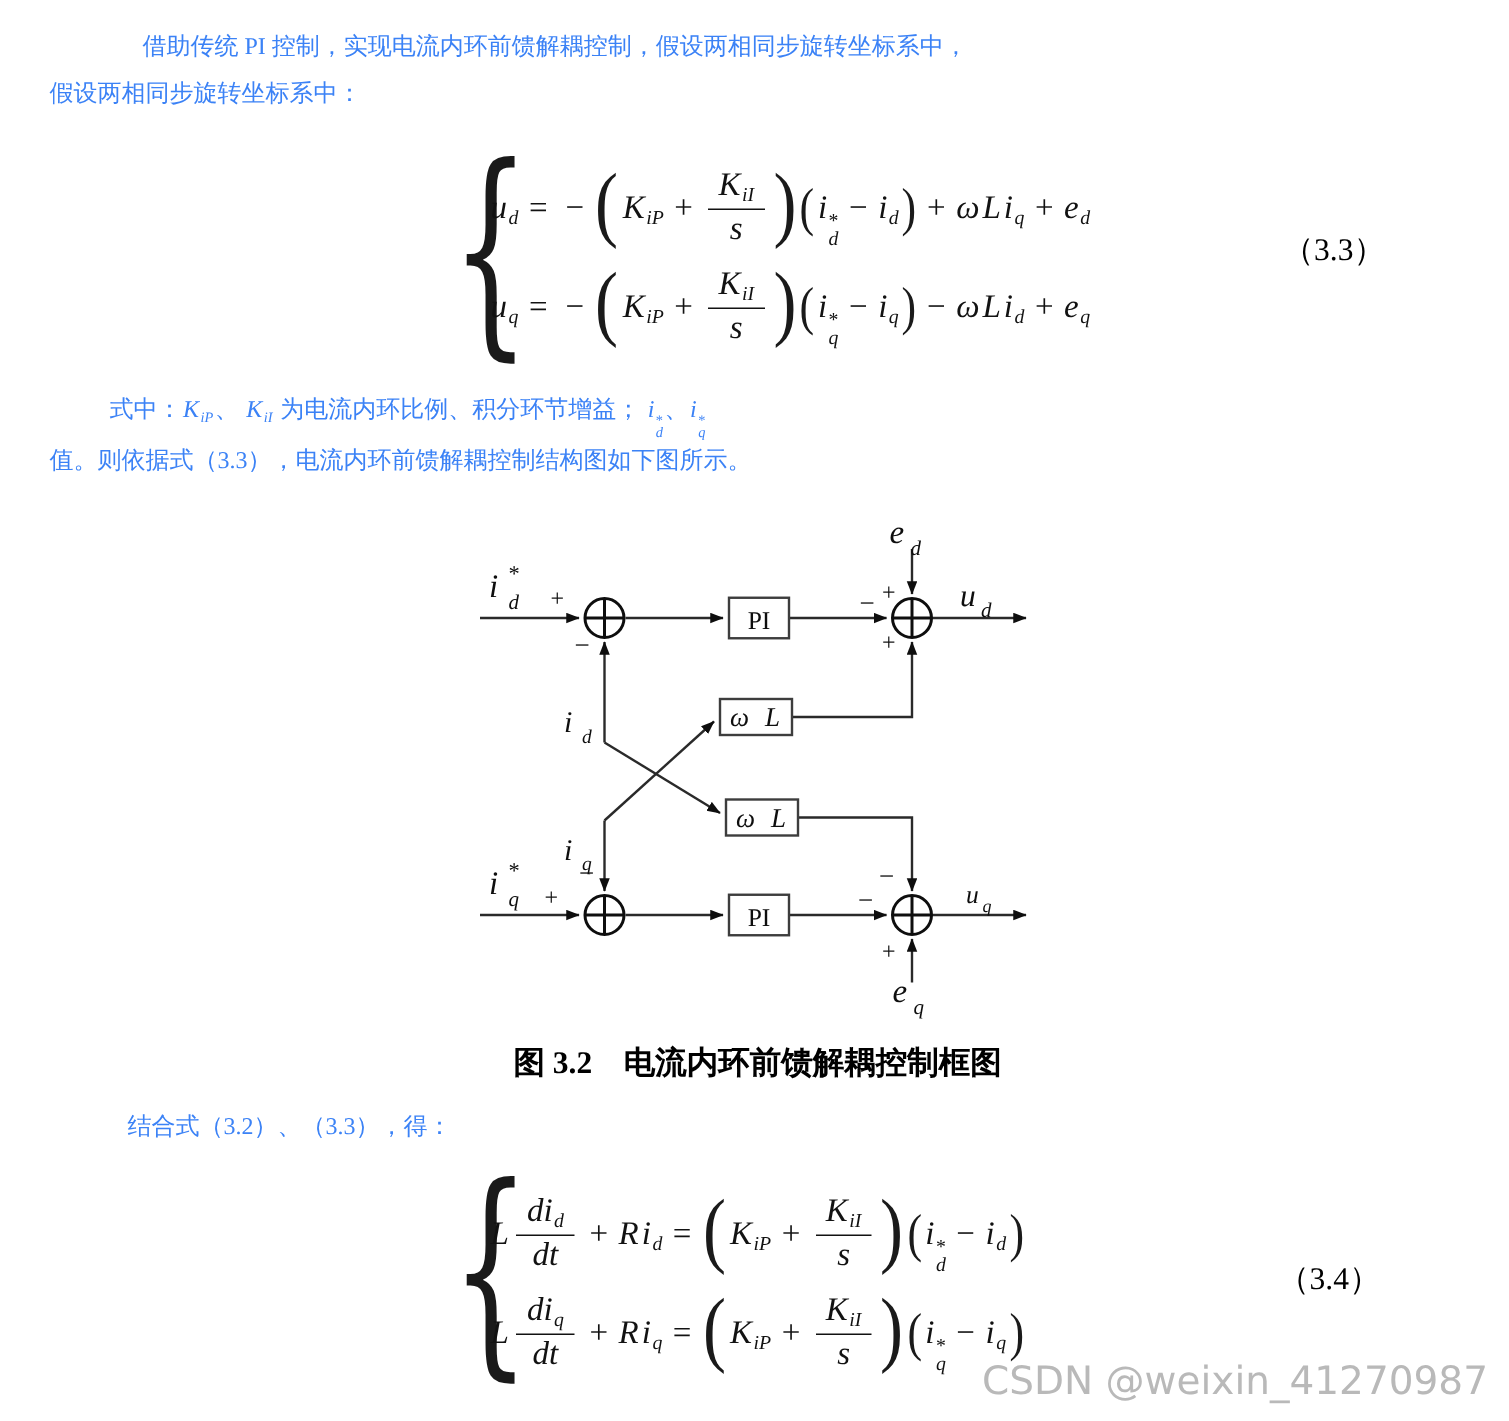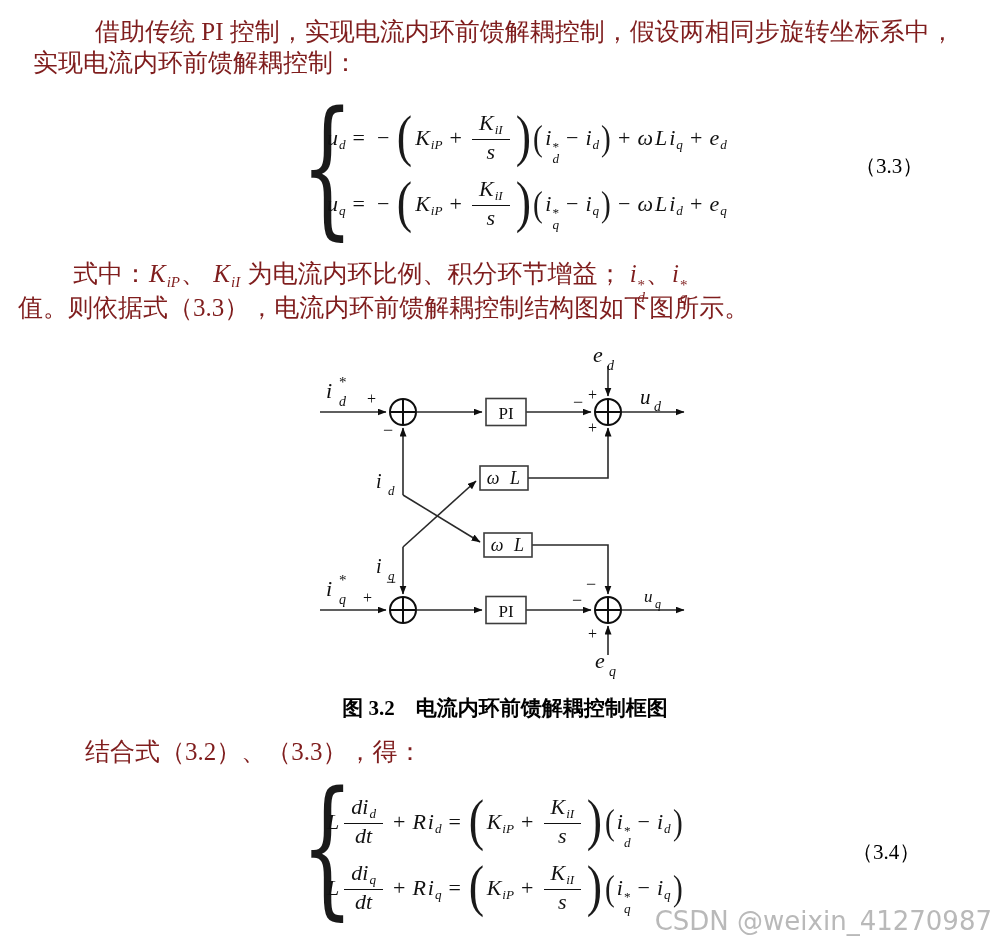--- a/index.html
+++ b/index.html
@@ -7,23 +7,23 @@
     position:relative;
     width:1006px;height:947px;
     background:#ffffff;
     font-family:"Liberation Serif","DejaVu Serif",serif;
     color:#111;
     overflow:hidden;
   }
   .tline{
     position:absolute;
     white-space:nowrap;
-    font-size:25px;
+    font-size:16px;
     line-height:26px;
-    color:#7f1d1d;
+    color:#3b82f6;
   }
   .caption{
     position:absolute;
     left:280px;top:694px;width:450px;
     text-align:center;
     font-weight:bold;
     font-size:21px;
     white-space:nowrap;
     color:#000000;
   }
@@ -89,21 +89,21 @@
     top:906px;right:14px;
     font-family:"DejaVu Sans","Liberation Sans",sans-serif;
     font-size:26px;
     color:#b9b9b9;
   }
 </style>
 </head>
 <body>
 
 <div class="tline" style="left:95px;top:19px">借助传统 PI 控制，实现电流内环前馈解耦控制，假设两相同步旋转坐标系中，</div>
-<div class="tline" style="left:33px;top:50px">实现电流内环前馈解耦控制：</div>
+<div class="tline" style="left:33px;top:50px">假设两相同步旋转坐标系中：</div>
 
 <div class="brace" style="left:291px;top:92px">{</div>
 <div class="eq-block" style="left:326px;top:97px">
   <div class="mrow"><span class="mvar">u<span class="msub">d</span></span><span class="mop">=</span><span class="mop">−</span><span class="mpar big">(</span><span class="mvar">K<span class="msub">iP</span></span><span class="mop">+</span><span class="mfrac">
         <span class="num"><span class="mvar">K<span class="msub">iI</span></span></span>
         <span class="den"><span class="mvar">s</span></span>
       </span><span class="mpar big">)</span><span class="mpar sm">(</span><span class="mvar">i<span class="mss">
           <span class="mssup">*</span>
           <span class="mssub">d</span>
         </span></span><span class="mop">−</span><span class="mvar">i<span class="msub">d</span></span><span class="mpar sm">)</span><span class="mop">+</span><span class="mvar">ω</span><span class="mvar">L</span><span class="mvar">i<span class="msub">q</span></span><span class="mop">+</span><span class="mvar">e<span class="msub">d</span></span></div>
@@ -117,21 +117,21 @@
 </div>
 <div class="eqnum" style="left:855px;top:152px">（3.3）</div>
 
 <div class="tline" style="left:73px;top:261px"><span class="mtxt">式中：</span><span class="mvar">K<span class="msub">iP</span></span><span class="mtxt">、 </span><span class="mvar">K<span class="msub">iI</span></span><span class="mtxt"> 为电流内环比例、积分环节增益； </span><span class="mvar">i<span class="mss">
         <span class="mssup">*</span>
         <span class="mssub">d</span>
       </span></span><span class="mtxt">、</span><span class="mvar">i<span class="mss">
         <span class="mssup">*</span>
         <span class="mssub">q</span>
       </span></span></div>
-<div class="tline" style="left:18px;top:295px">值。则依据式（3.3），电流内环前馈解耦控制结构图如下图所示。</div>
+<div class="tline" style="left:33px;top:295px">值。则依据式（3.3），电流内环前馈解耦控制结构图如下图所示。</div>
 
 <svg class="fig-svg" width="450" height="350" viewBox="0 0 450 350">
   <defs>
     <marker id="ah" markerWidth="10" markerHeight="8" refX="8.5" refY="3.5" orient="auto" markerUnits="userSpaceOnUse">
       <path d="M0,0 L9,3.5 L0,7 Z" fill="#0e0e0e"></path>
     </marker>
   </defs>
 
   <g stroke="#2a2a2a" stroke-width="1.6" fill="none">
     <line x1="40" y1="72" x2="106" y2="72" marker-end="url(#ah)"></line>

